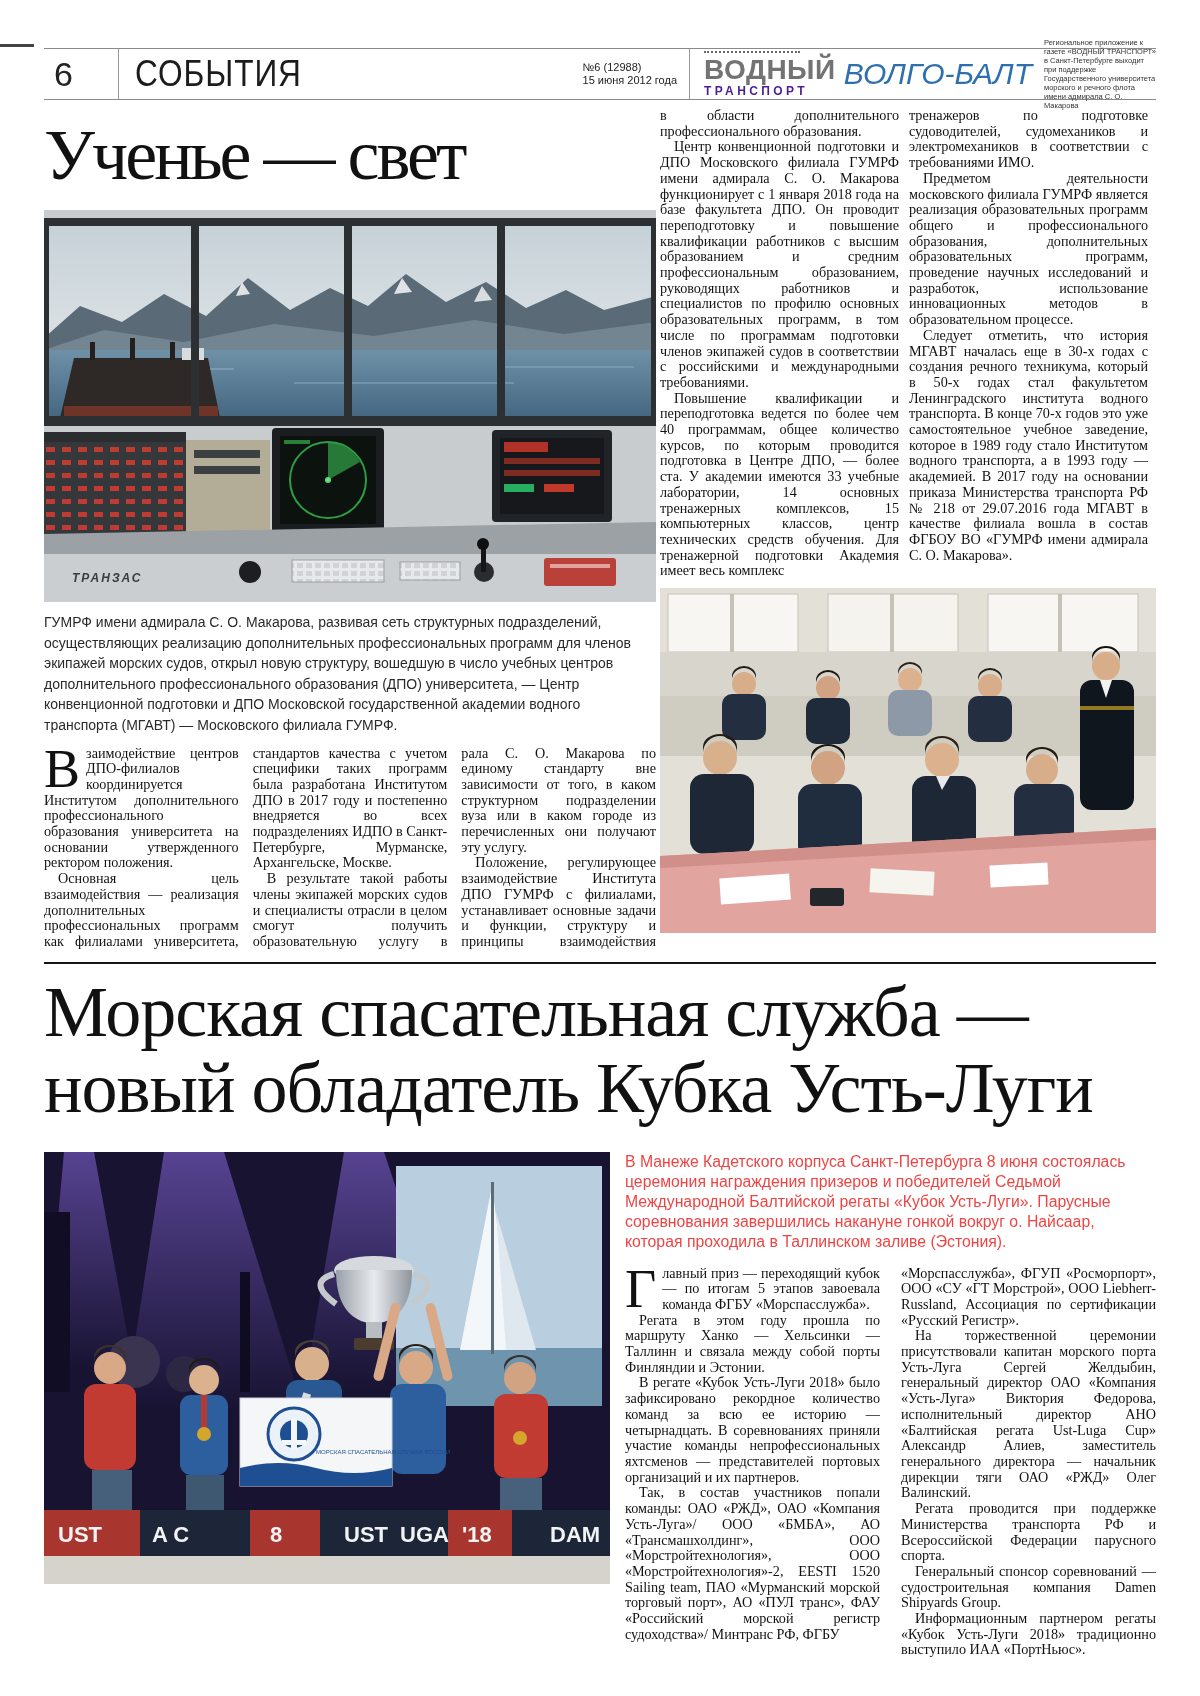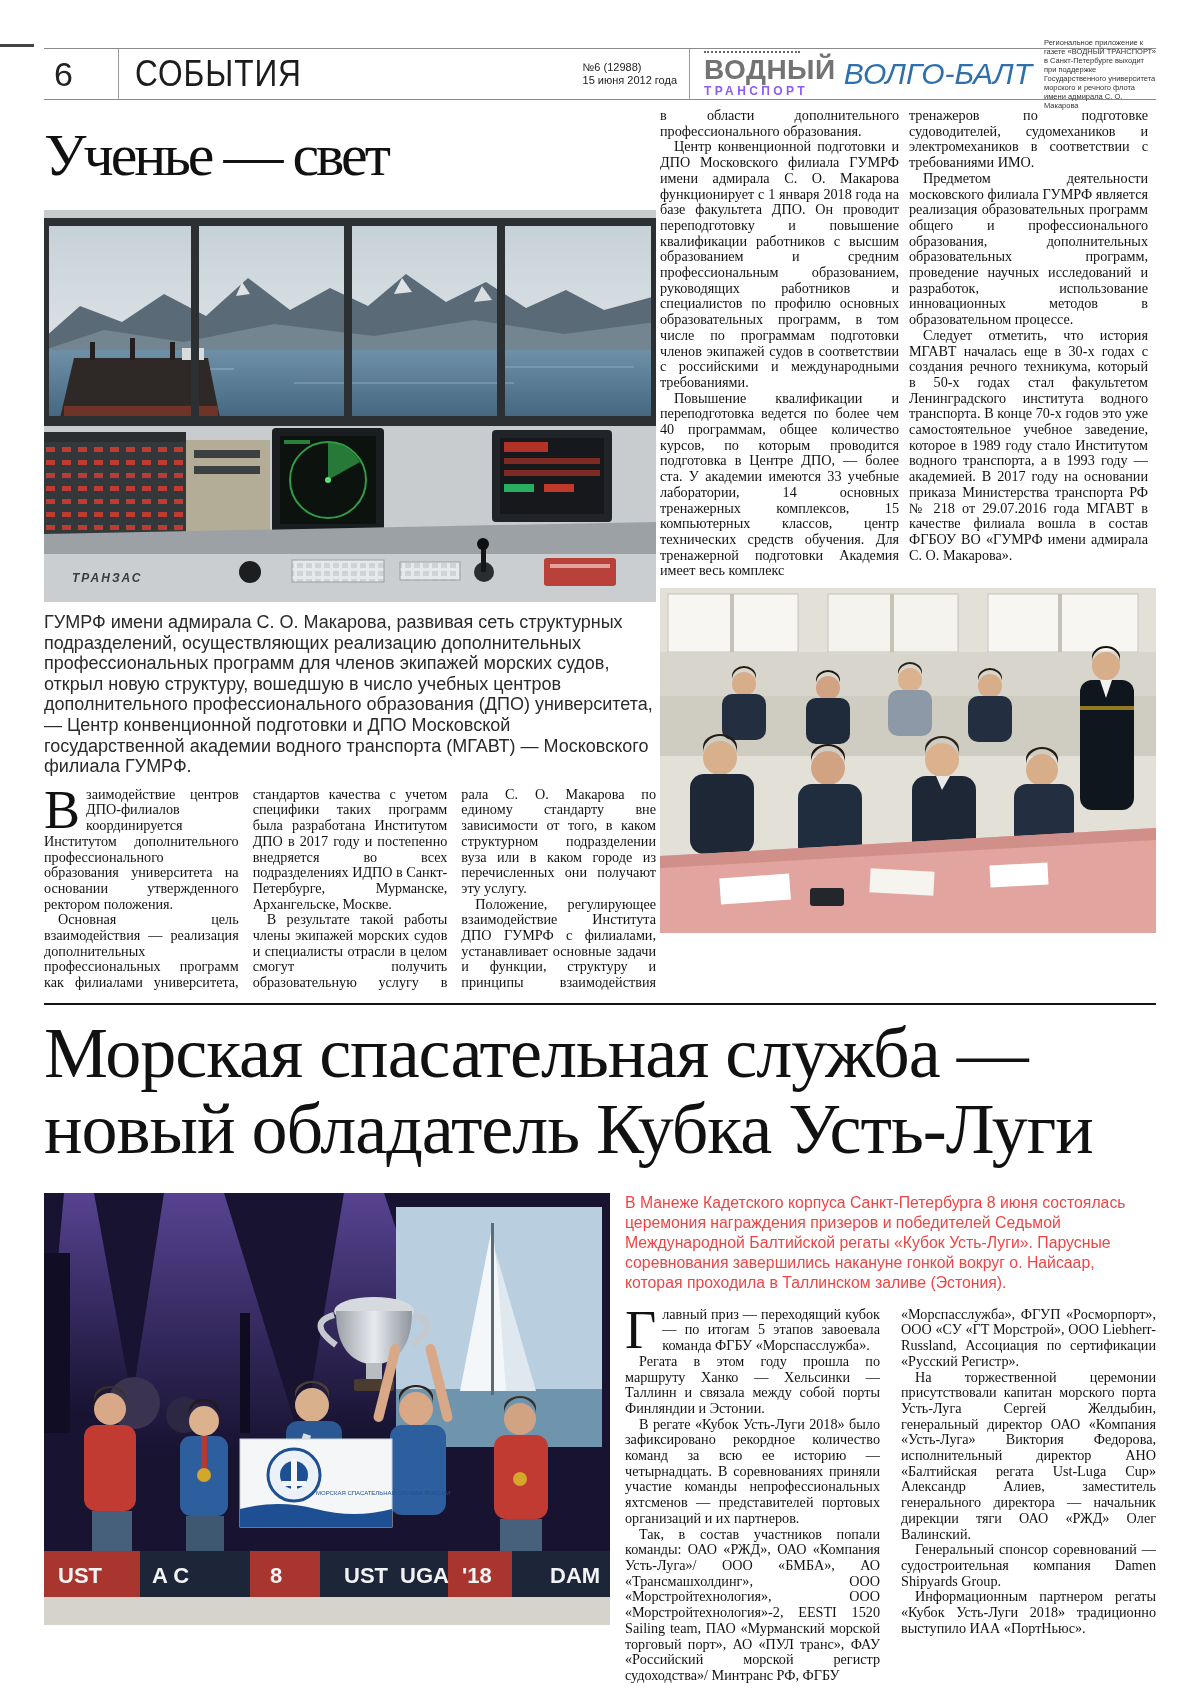--- a/index.html
+++ b/index.html
@@ -16,32 +16,32 @@
                  letter-spacing:1px;transform:scaleX(.88);transform-origin:left center;
                  margin-left:16px;white-space:nowrap;}
   .hspacer{flex:1;}
   .issue-block{font-family:"Liberation Sans",sans-serif;font-size:11px;line-height:13px;
                text-align:left;color:#222;margin-right:12px;white-space:nowrap;}
   .masthead{margin-left:14px;line-height:1;white-space:nowrap;}
   .mast-dots{border-top:2px dotted #666;width:96px;margin-bottom:3px;}
   .mast-title{font-family:"Liberation Sans",sans-serif;font-weight:bold;font-size:28px;
               letter-spacing:.5px;color:#737373;}
   .mast-sub{font-family:"Liberation Sans",sans-serif;font-weight:bold;font-size:12px;
-            letter-spacing:3.4px;color:#8b5cf6;margin-top:1px;}
+            letter-spacing:3.4px;color:#4c1d95;margin-top:1px;}
   .mast-edition{font-family:Liberation Sans, sans-serif;font-style:italic;font-size:30px;
                 color:#2e6fae;margin-left:8px;white-space:nowrap;}
   .tagline{font-family:"Liberation Sans",sans-serif;font-size:7.5px;line-height:9px;
            color:#333;width:112px;margin-left:12px;}
   
   .article1{display:flex;gap:4px;padding:0 44px;margin-top:4px;}
   .a1-left{width:612px;}
-  h1.headline1{font-size:60px;letter-spacing:-3px;font-weight:normal;margin:2px 0 6px;
+  h1.headline1{font-size:72px;letter-spacing:-3px;font-weight:normal;margin:2px 0 6px;
                line-height:98px;white-space:nowrap;}
   .photo-frame{display:block;}
-  p.lead{font-family:"Liberation Sans",sans-serif;font-size:18px;line-height:20.6px;
+  p.lead{font-family:"Liberation Sans",sans-serif;font-size:14px;line-height:20.6px;
          color:#2a2a2a;margin:10px 0 10px;text-align:left;}
   .cols3{display:flex;gap:14px;height:204px;overflow:hidden;}
   .cols3 .col{width:195px;}
   .cols2{display:flex;gap:10px;height:480px;overflow:hidden;}
   .cols2 .col{width:239px;}
   .a1-right{width:496px;padding-top:4px;}
   .col p{margin:0;text-align:justify;font-size:14.2px;line-height:15.7px;hyphens:auto;-webkit-hyphens:auto;}
   .col p.ind{text-indent:14px;}
   .dropcap{float:left;font-size:54px;line-height:44px;padding:1px 6px 0 0;color:#111;}
   .dropcap2{float:left;font-size:54px;line-height:44px;padding:1px 6px 0 0;color:#111;}
@@ -423,20 +423,21 @@
         <div class="cols2b">
           <div class="col">
             <p><span class="dropcap2">Г</span><span>лавный приз — переходящий кубок — по итогам 5 этапов завоевала команда ФГБУ «Морспасслужба».</span></p>
             <p class="ind">Регата в этом году прошла по маршруту Ханко — Хельсинки — Таллинн и связала между собой порты Финляндии и Эстонии.</p>
             <p class="ind">В регате «Кубок Усть-Луги 2018» было зафиксировано рекордное количество команд за всю ее историю — четырнадцать. В соревнованиях приняли участие команды непрофессиональных яхтсменов — представителей портовых организаций и их партнеров.</p>
             <p class="ind">Так, в состав участников попали команды: ОАО «РЖД», ОАО «Компания Усть-Луга»/ ООО «БМБА», АО «Трансмашхолдинг», ООО «Морстройтехнология», ООО «Морстройтехнология»-2, EESTI 1520 Sailing team, ПАО «Мурманский морской торговый порт», АО «ПУЛ транс», ФАУ «Российский морской регистр судоходства»/ Минтранс РФ, ФГБУ</p>
           </div>
           <div class="col">
             <p>«Морспасслужба», ФГУП «Росморпорт», ООО «СУ «ГТ Морстрой», ООО Liebherr-Russland, Ассоциация по сертификации «Русский Регистр».</p>
             <p class="ind">На торжественной церемонии присутствовали капитан морского порта Усть-Луга Сергей Желдыбин, генеральный директор ОАО «Компания «Усть-Луга» Виктория Федорова, исполнительный директор АНО «Балтийская регата Ust-Luga Cup» Александр Алиев, заместитель генерального директора — начальник дирекции тяги ОАО «РЖД» Олег Валинский.</p>
+            <p class="ind">Регата проводится при поддержке Министерства транспорта РФ и Всероссийской Федерации парусного спорта.</p>
             <p class="ind">Генеральный спонсор соревнований — судостроительная компания Damen Shipyards Group.</p>
             <p class="ind">Информационным партнером регаты «Кубок Усть-Луги 2018» традиционно выступило ИАА «ПортНьюс».</p>
           </div>
         </div>
       </div>
     </div>
   </section>
 
 </div>
 

